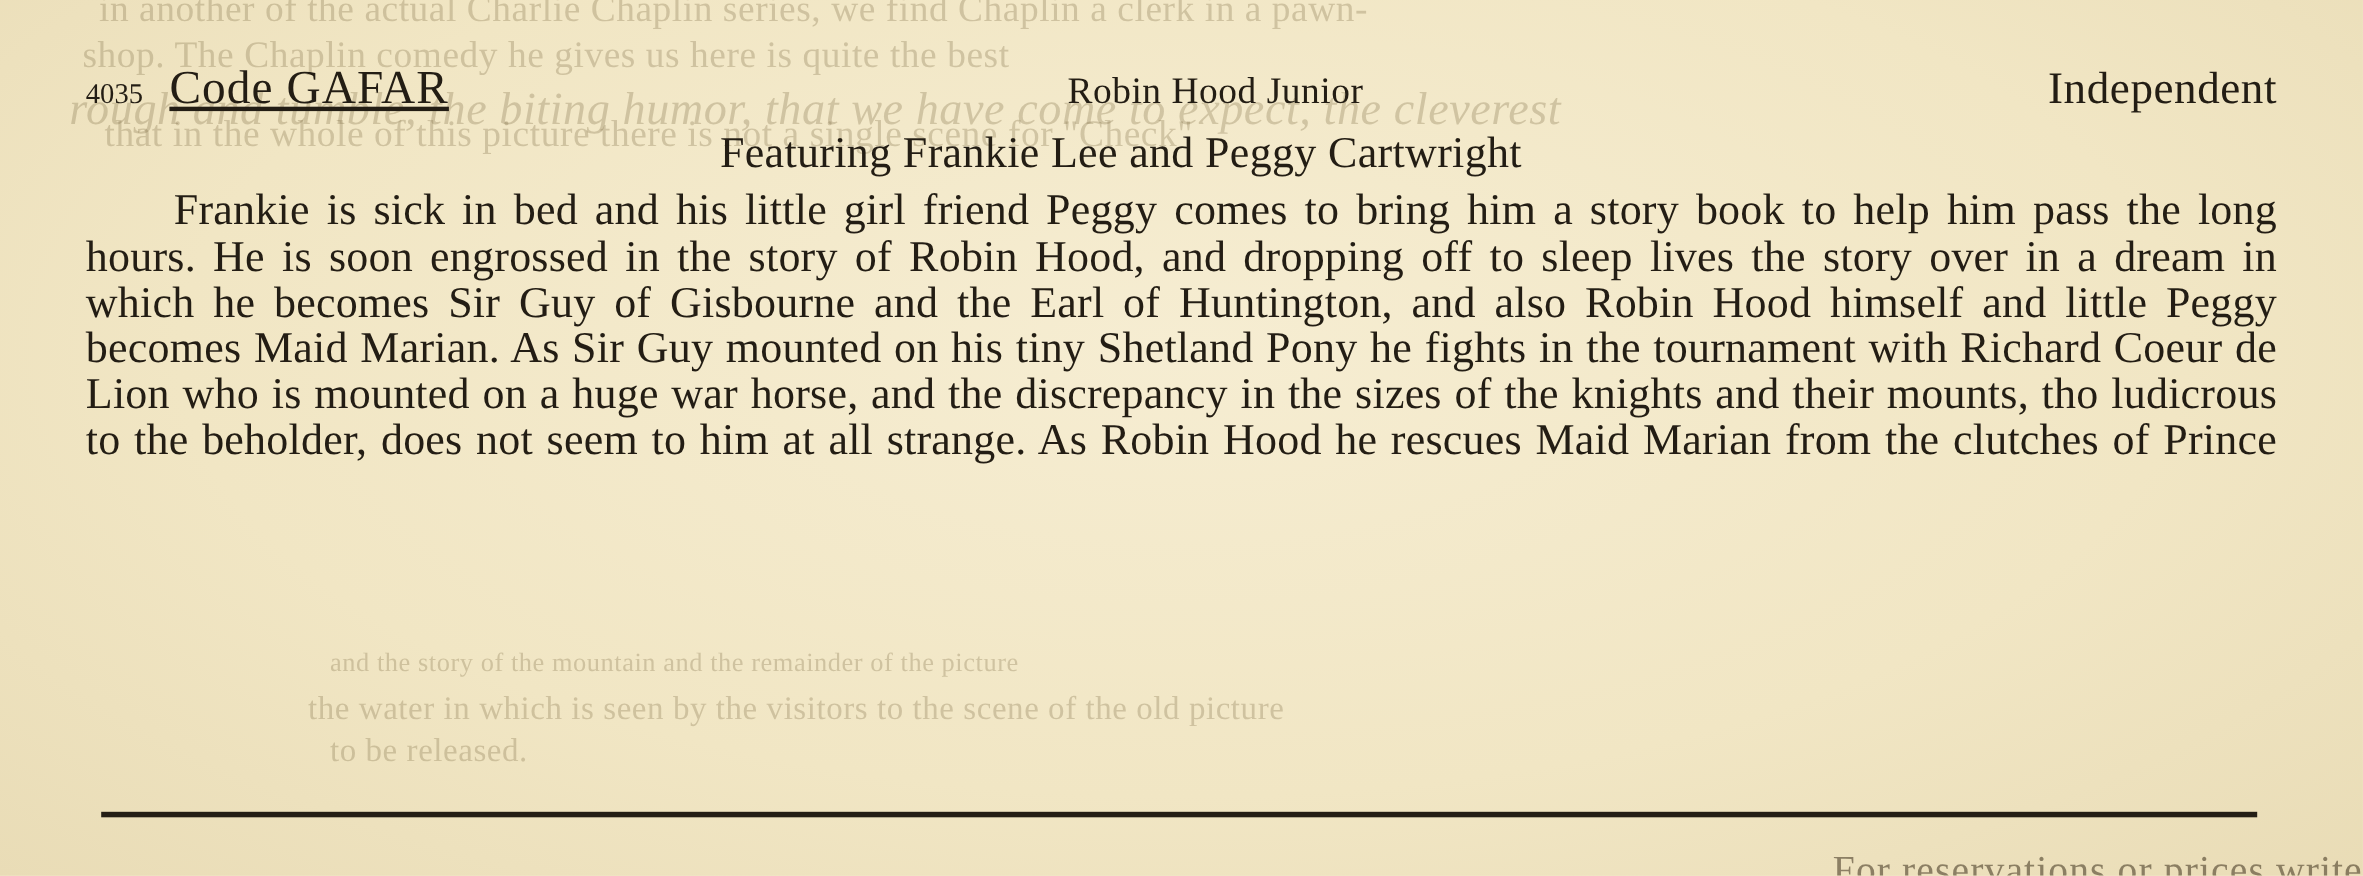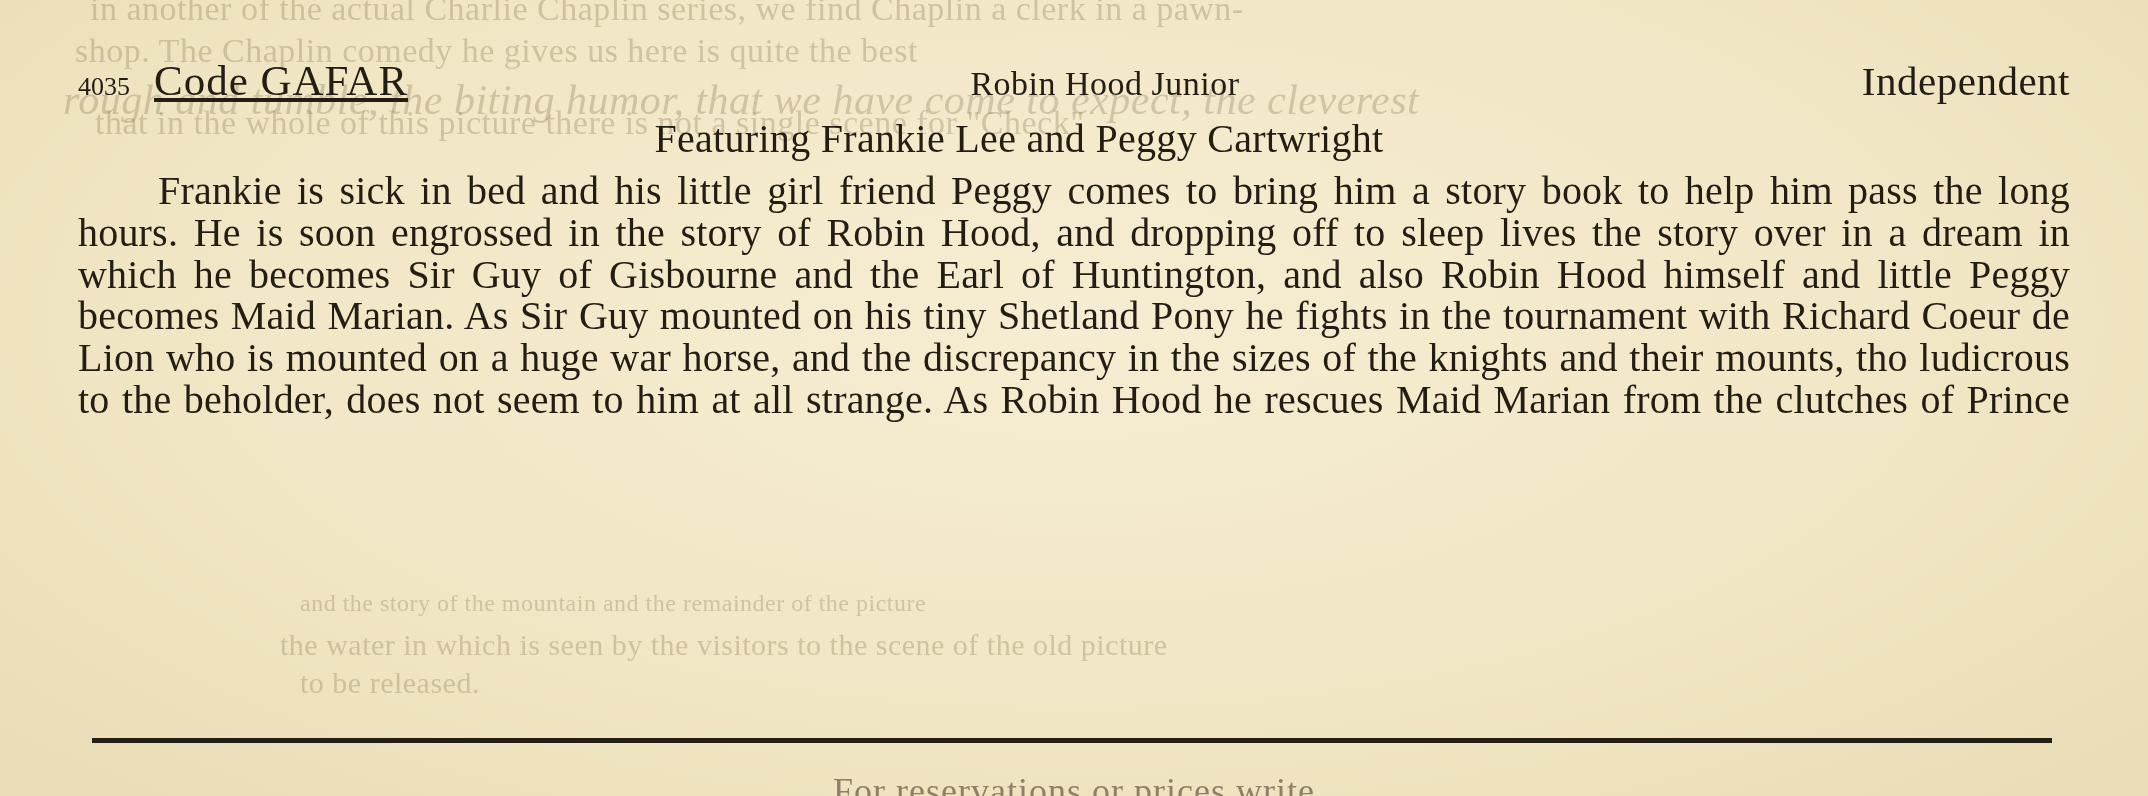--- a/index.html
+++ b/index.html
@@ -110,21 +110,21 @@
     top: 738px;
     height: 5px;
     background: #241e15;
   }
 
   .footer-partial {
     position: absolute;
     left: 0;
     right: 0;
     top: 770px;
-    text-align: center;
+    text-align: right;
     font-size: 36px;
     color: rgba(60, 48, 28, 0.55);
     overflow: hidden;
     height: 26px;
     letter-spacing: 1px;
   }
 </style>
 </head>
 <body>
 

